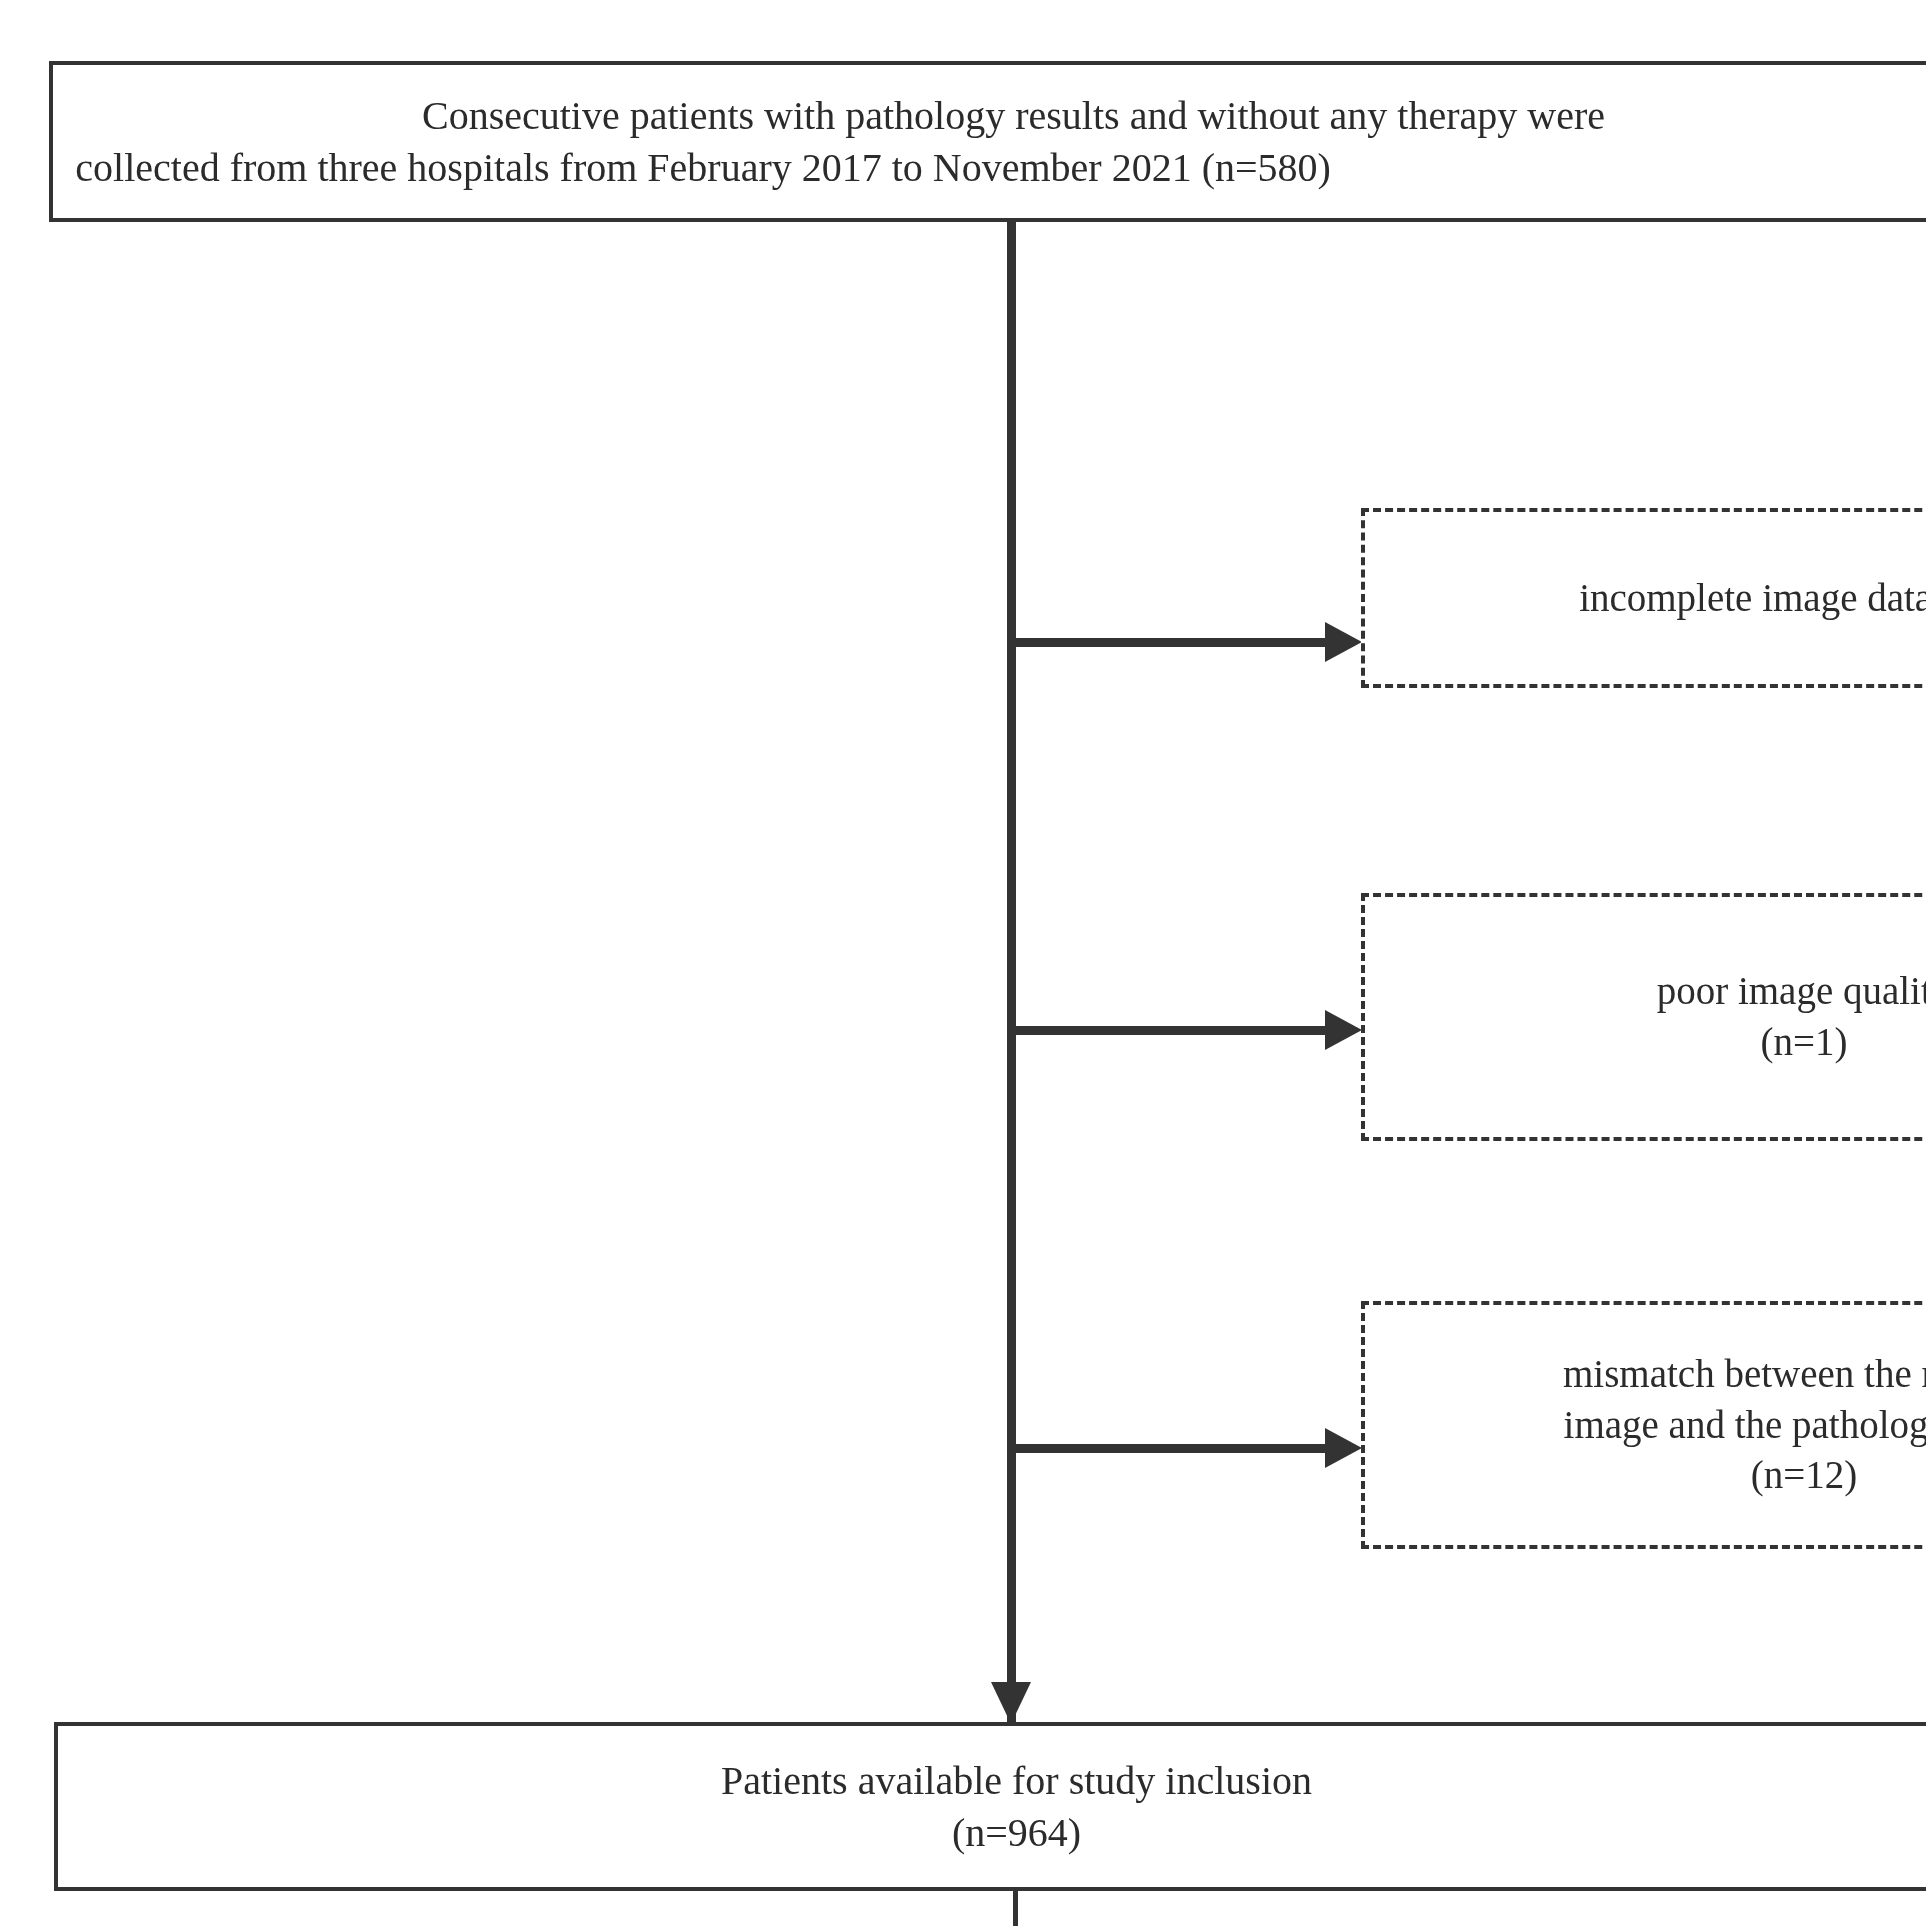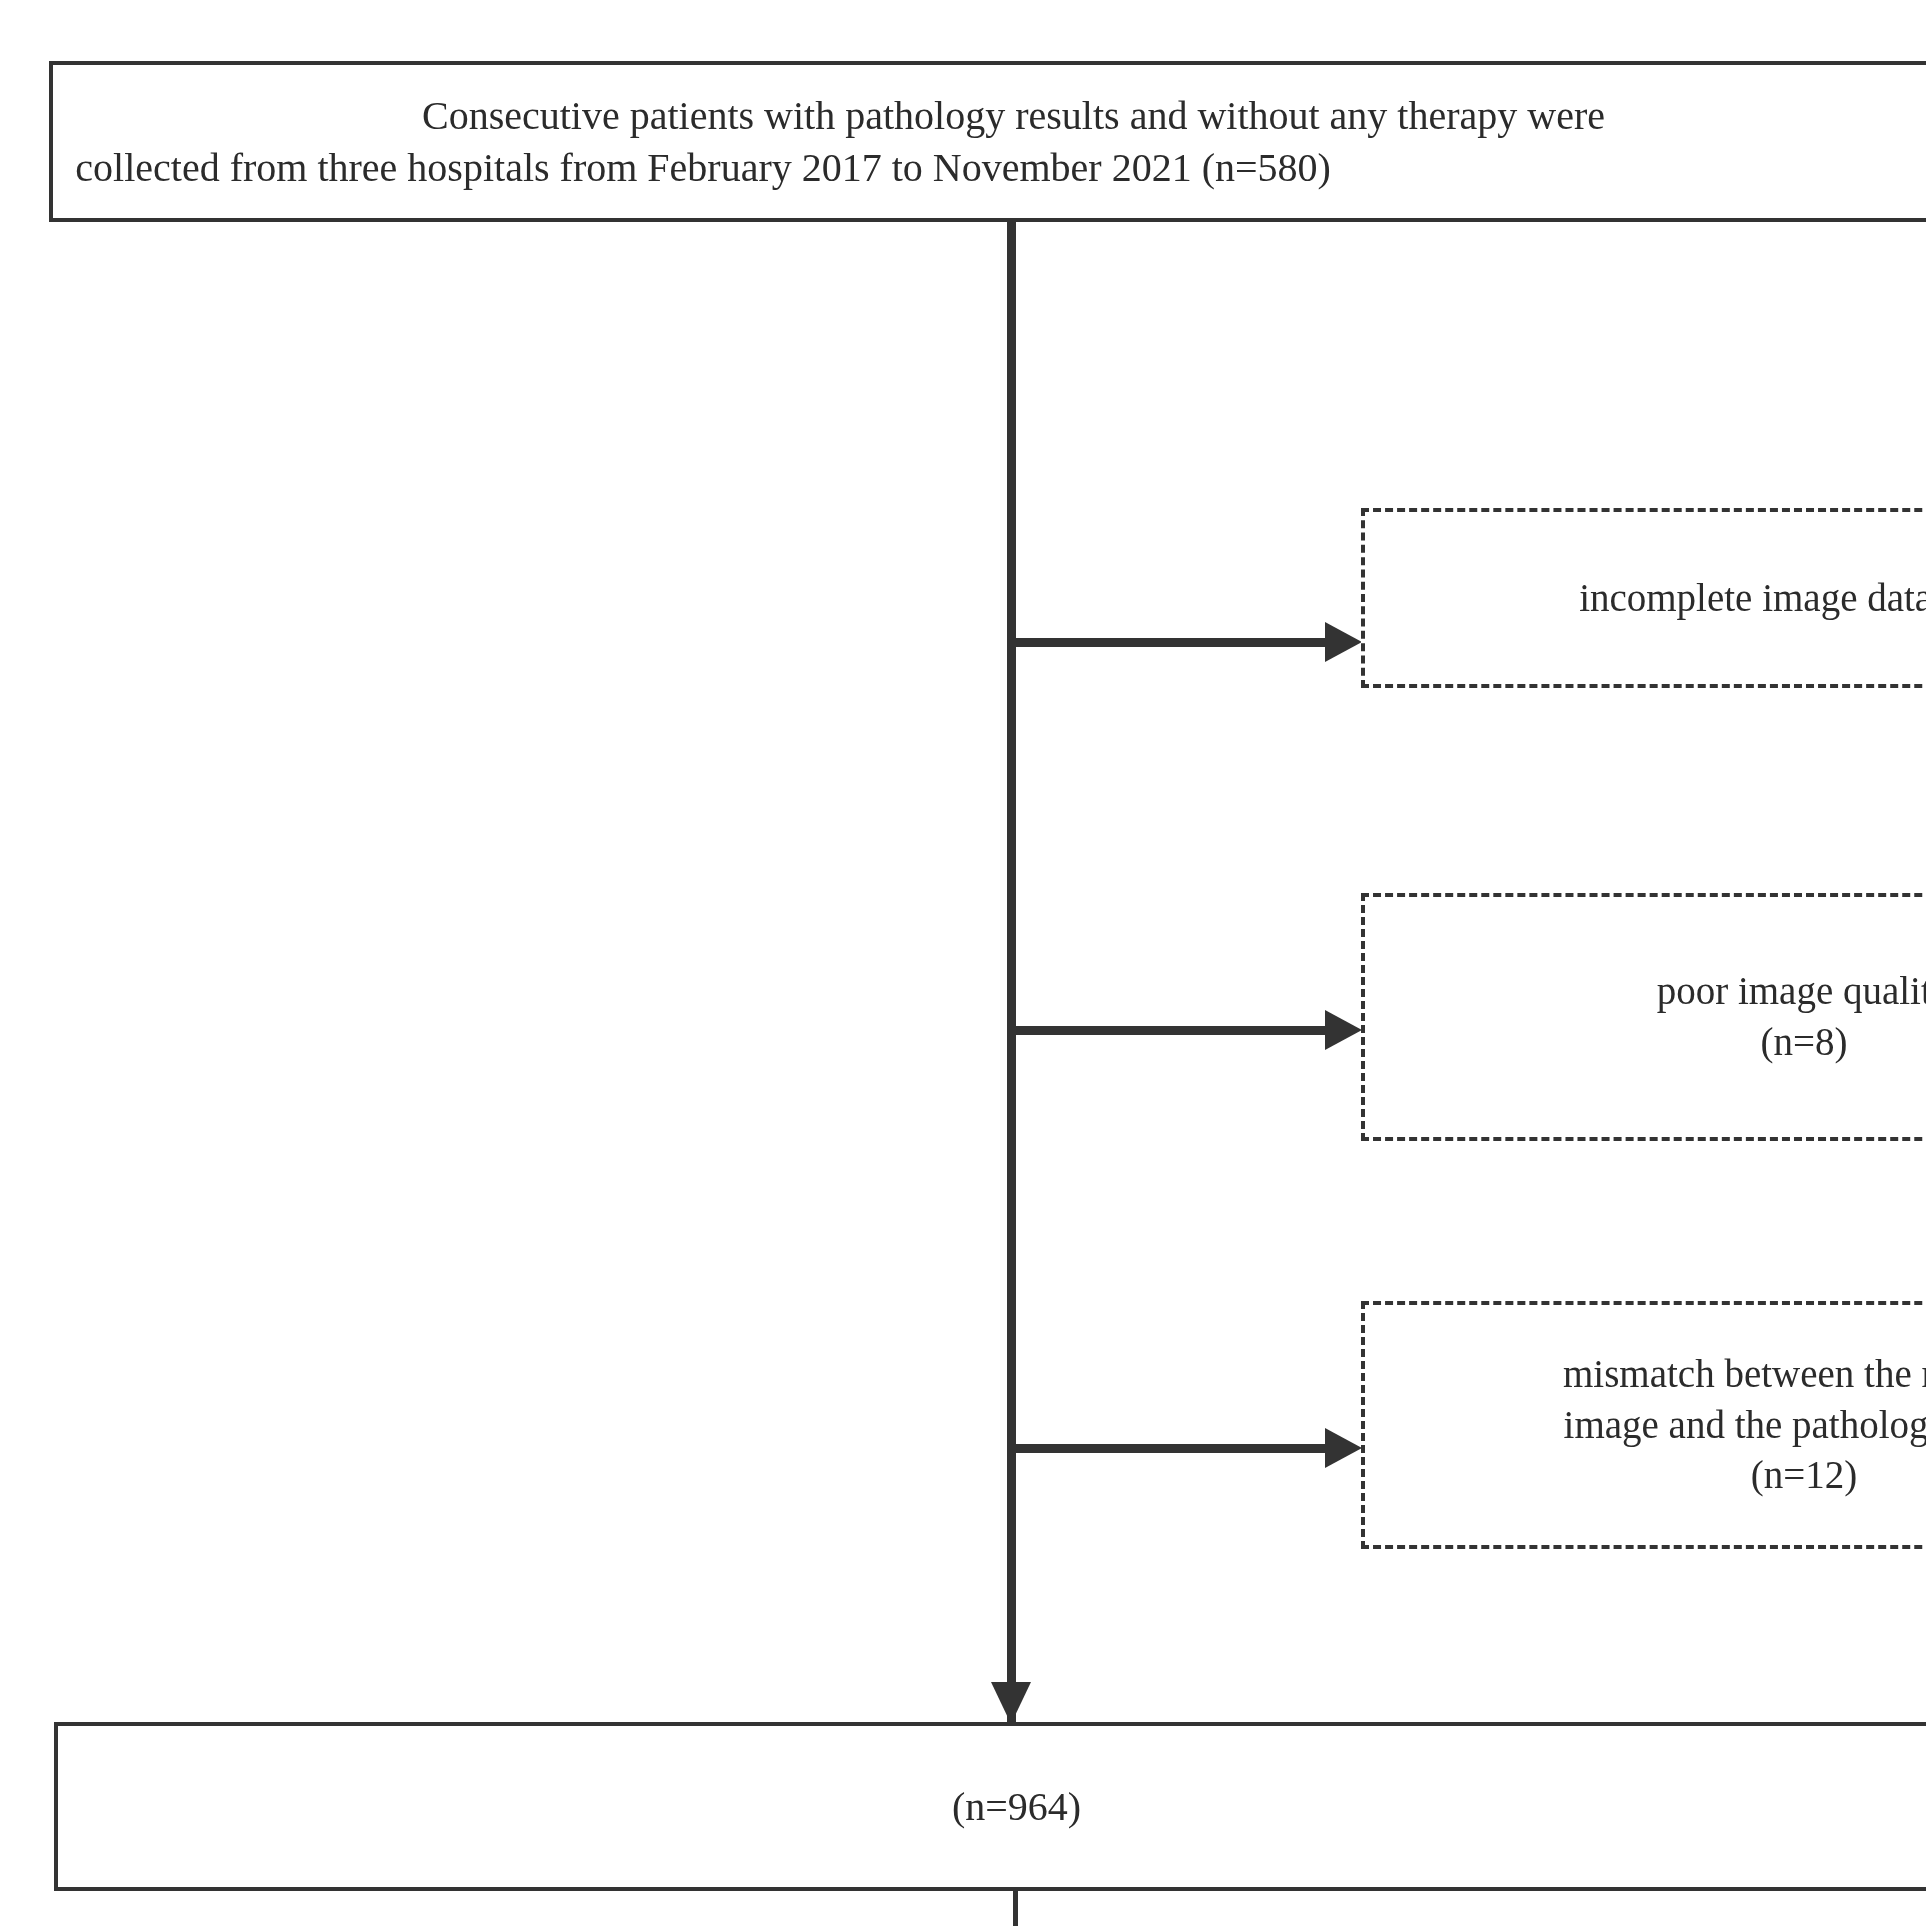--- a/index.html
+++ b/index.html
@@ -103,32 +103,33 @@
 
   <div class="node dashed-box t-excl" style="left:1361px; top:508px; width:886px; height:180px;">
     <span class="line">incomplete image data (n=3)</span>
   </div>
 
   <div class="hline" style="left:1007px; top:1026px; width:339px; height:8.5px;"></div>
   <div class="arrow-right" style="left:1325px; top:1010px;"></div>
 
   <div class="node dashed-box t-excl" style="left:1361px; top:893px; width:886px; height:248px;">
     <span class="line">poor image quality</span>
-    <span class="line">(n=8)</span>
+    <span class="line">(n=1)</span>
   </div>
 
   <div class="hline" style="left:1007px; top:1444px; width:339px; height:8.5px;"></div>
   <div class="arrow-right" style="left:1325px; top:1428px;"></div>
 
   <div class="node dashed-box t-excl" style="left:1361px; top:1301px; width:886px; height:248px;">
     <span class="line">mismatch between the mpMRI</span>
     <span class="line">image and the pathology result</span>
     <span class="line">(n=12)</span>
   </div>
 
   <div class="node solid-box t-mid" style="left:54px; top:1722px; width:1925px; height:169px;">
+    <span class="line">Patients available for study inclusion</span>
     <span class="line">(n=964)</span>
   </div>
 
   <div class="vline" style="left:1013px; top:1891px; width:5.4px; height:231px;"></div>
 
 </div>
 
 
 </body></html>

